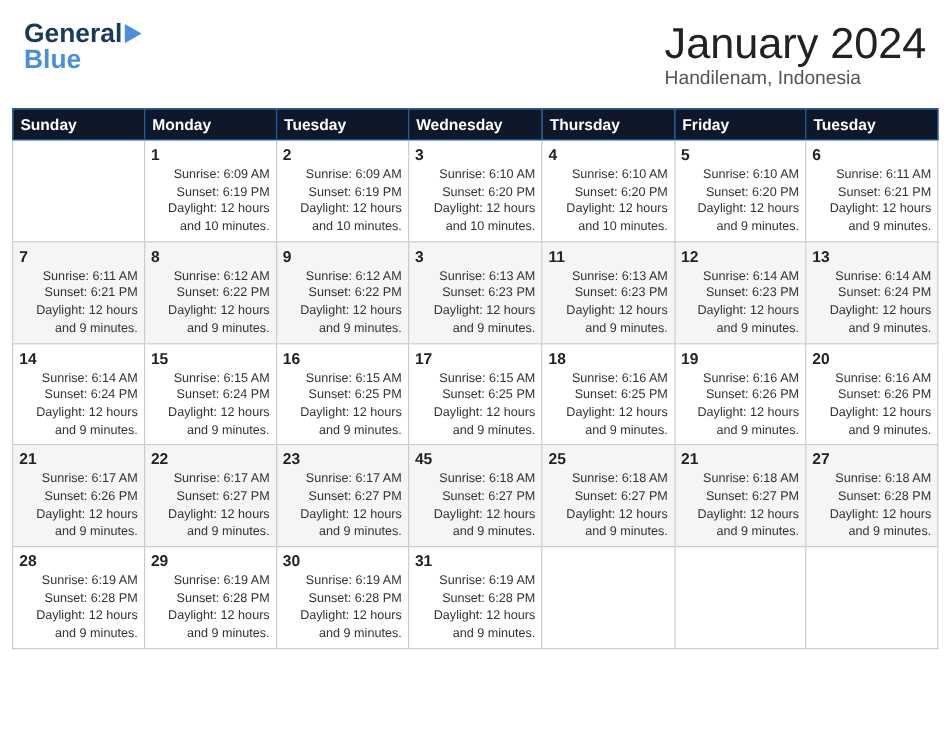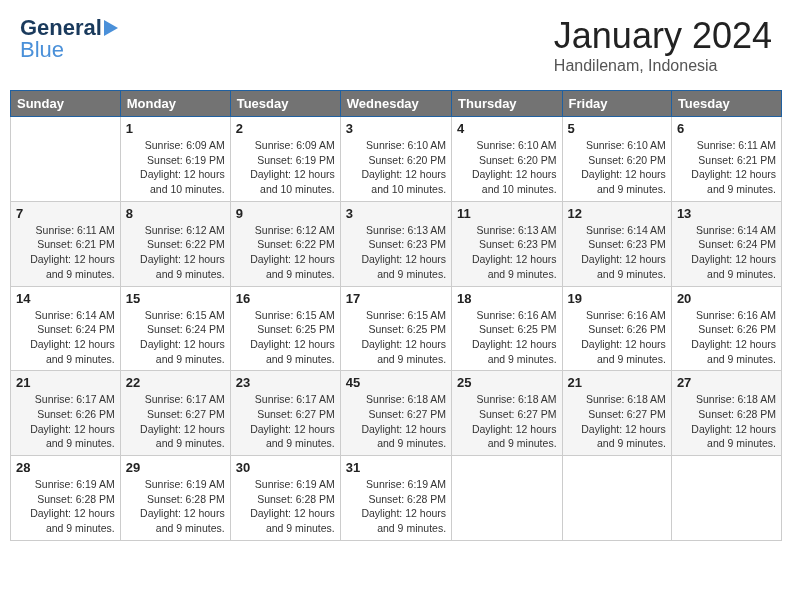--- a/index.html
+++ b/index.html
@@ -43,21 +43,21 @@
     .location-title {
       font-size: 16px;
       color: #555;
     }
     .calendar-table {
       width: 100%;
       border-collapse: collapse;
       font-size: 11px;
     }
     .calendar-table th {
-      background: #737373;
+      background: #0f172a;
       color: #fff;
       text-align: left;
       padding: 5px 6px;
       font-size: 13px;
       font-weight: bold;
       border: 1px solid #2060a0;
     }
     .calendar-table td {
       border: 1px solid #ccc;
       vertical-align: top;
@@ -92,21 +92,21 @@
   </style>
 </head>
 <body>
 
 <div class="header">
   <div class="logo">
     <div class="logo-line">
       <span style="font-size:22px;font-weight:bold;color:#1a3a5c;">General</span>
       <span class="logo-arrow"></span>
     </div>
-    <span style="font-size:22px;font-weight:normal;color:#4a90d9;margin-top:-4px;">Blue</span>
+    <span style="font-size:22px;font-weight:bold;color:#4a90d9;margin-top:-4px;">Blue</span>
   </div>
   <div class="title-block">
     <div class="month-title">January 2024</div>
     <div class="location-title">Handilenam, Indonesia</div>
   </div>
 </div>
 
 <table class="calendar-table">
   <thead>
     <tr>

